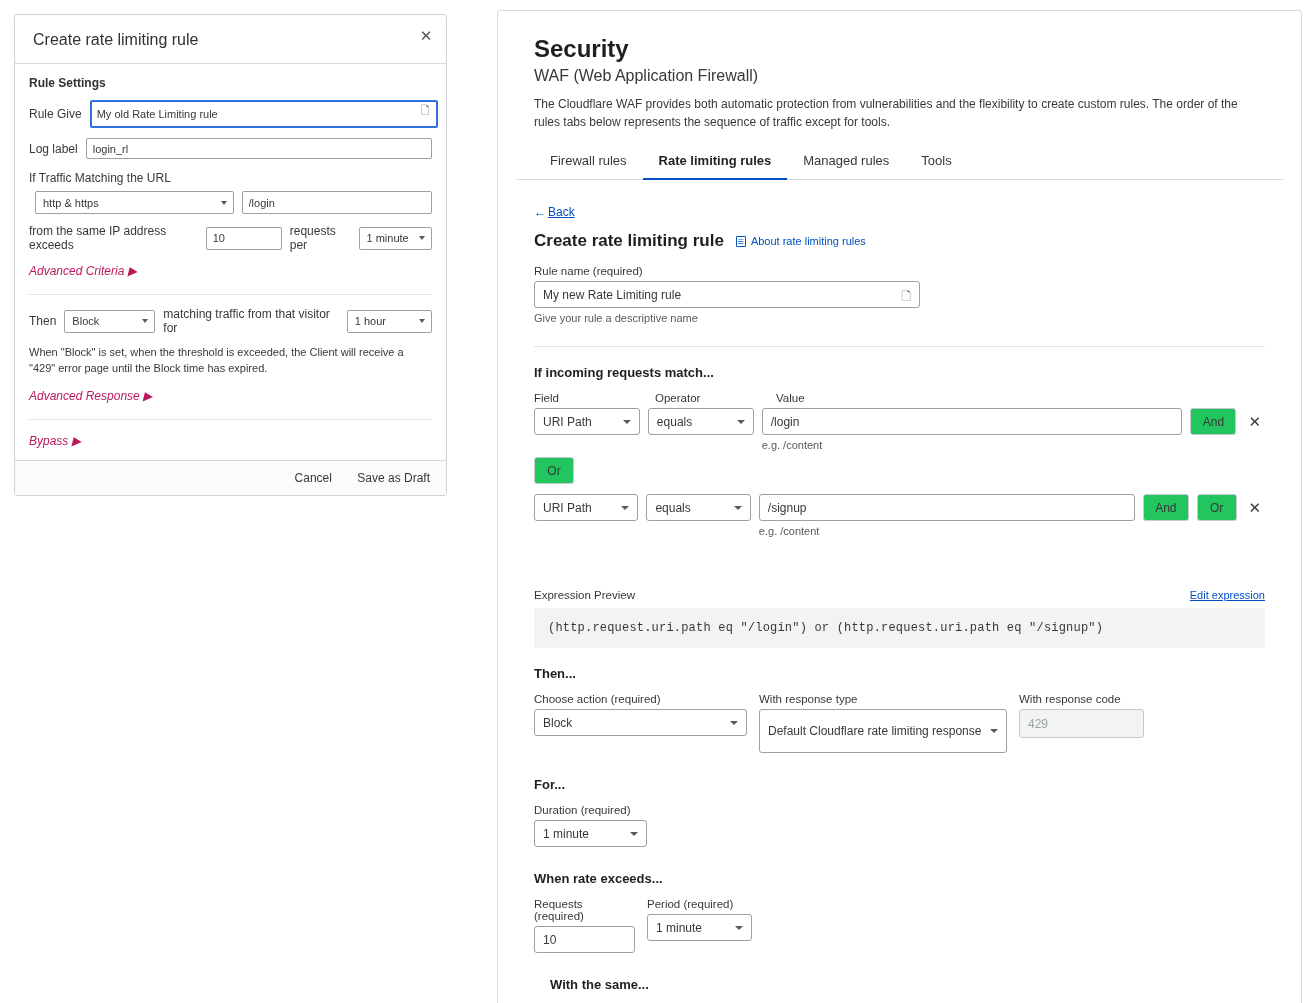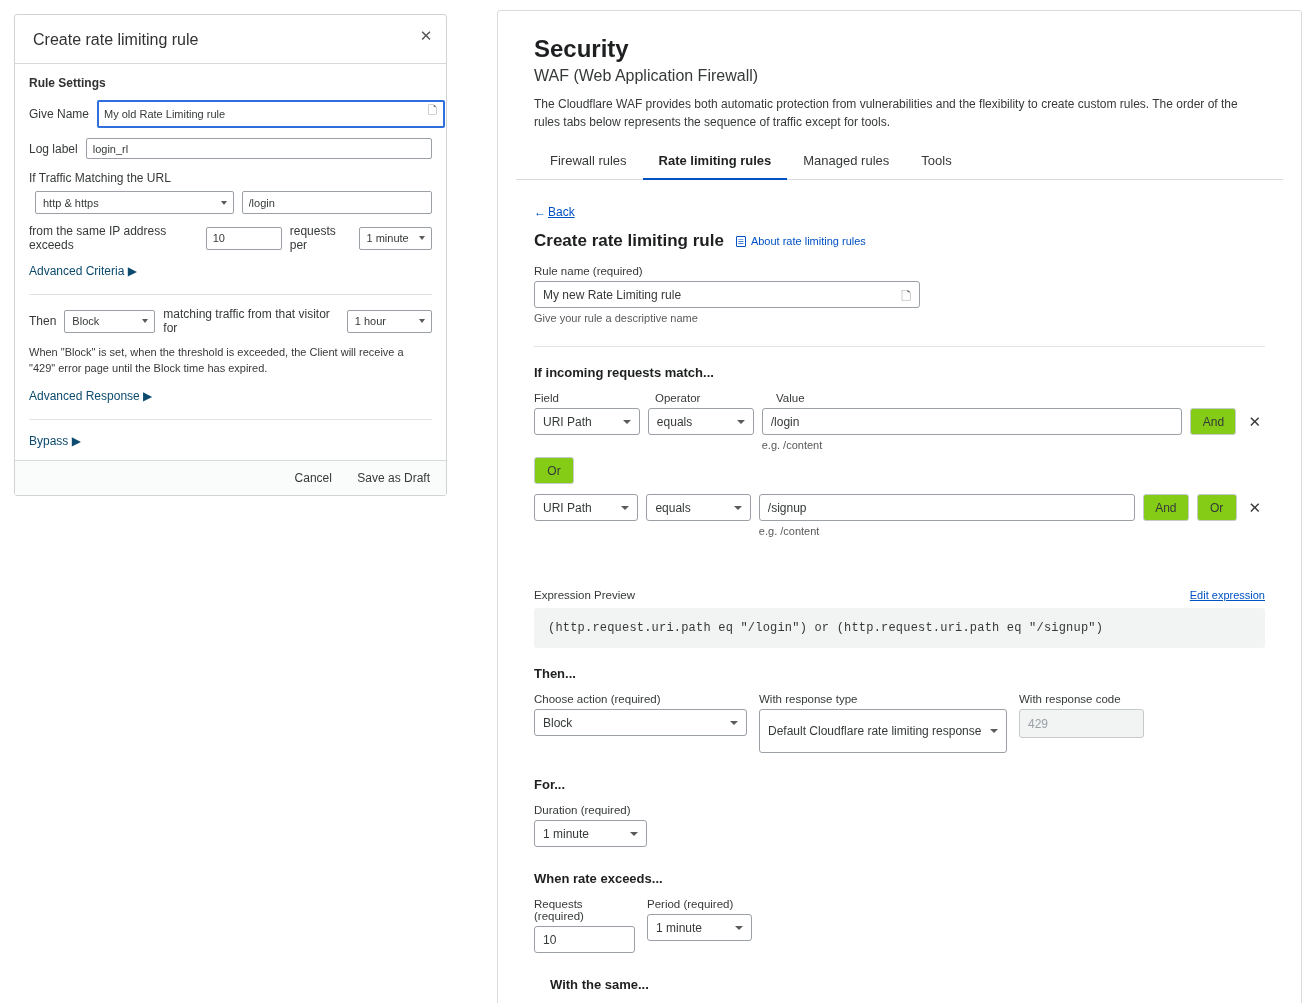--- a/index.html
+++ b/index.html
@@ -105,26 +105,27 @@
   .lf-select .caret {
     position: absolute;
     right: 6px;
     top: 50%;
     transform: translateY(-50%);
     border-left: 3.5px solid transparent;
     border-right: 3.5px solid transparent;
     border-top: 4px solid #5a5a5a;
   }
   .lf-link {
-    color: #0c4a6e;
+    color: #be185d;
     font-size: 12px;
     text-decoration: none;
     display: inline-block;
     margin: 2px 0 6px 0;
     cursor: pointer;
+    font-style: italic;
   }
   .lf-divider {
     border: 0;
     border-top: 1px solid #dfe3e6;
     margin: 10px 0 12px 0;
   }
   .lf-note {
     font-size: 11px;
     color: #36393a;
     line-height: 1.45;
@@ -311,21 +312,21 @@
     display: flex;
     align-items: flex-start;
     gap: 8px;
   }
   .btn {
     height: 27px;
     min-width: 40px;
     padding: 0 12px;
     border: 1px solid #c6cacc;
     border-radius: 3px;
-    background: #84cc16;
+    background: #22c55e;
     font-size: 12px;
     color: #36393a;
     cursor: pointer;
     font-family: "Liberation Sans", sans-serif;
     display: inline-flex;
     align-items: center;
     justify-content: center;
   }
   .x-btn {
     width: 22px; height: 27px;
@@ -361,21 +362,21 @@
 
   <div class="legacy-panel">
     <div class="legacy-header">
       <div class="legacy-title">Create rate limiting rule</div>
       <div class="legacy-close">✕</div>
     </div>
     <div class="legacy-body">
       <div class="legacy-section-title">Rule Settings</div>
 
       <div class="lf-row">
-        <span class="lf-label">Give Name</span>
+        <span class="lf-label">Rule Give</span>
         <span class="lf-input-wrap">
           <input class="lf-input focused" style="width: 348px;" value="My old Rate Limiting rule">
           <span class="lf-copy-icon">🗋</span>
         </span>
       </div>
 
       <div class="lf-row">
         <span class="lf-label">Log label</span>
         <input class="lf-input" style="width: 348px;" value="login_rl">
       </div>

